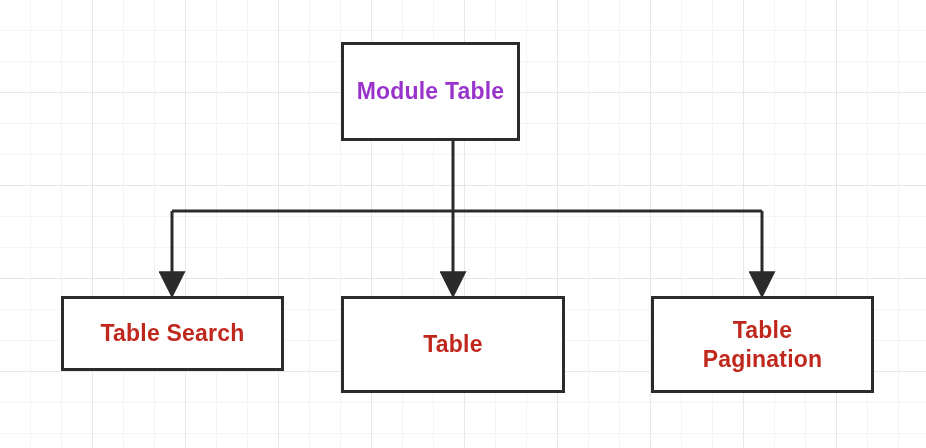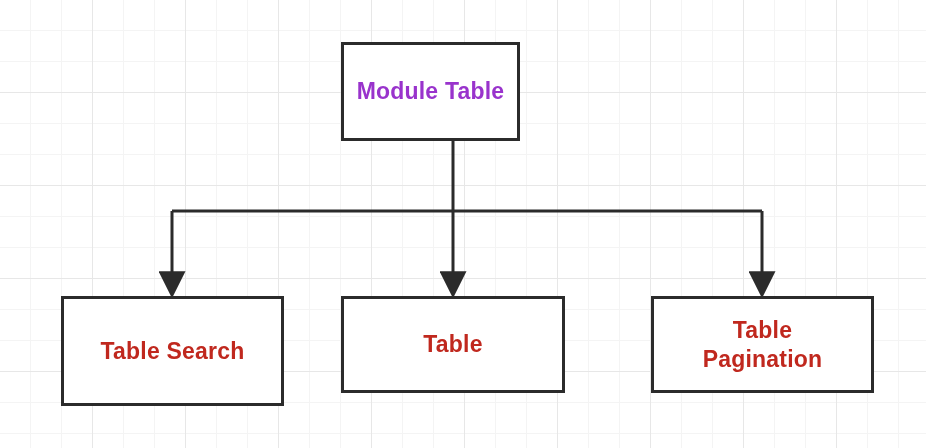--- a/index.html
+++ b/index.html
@@ -73,21 +73,21 @@
   }
   #node-module-table .node-label {
     color: #9933cc;
   }
 
   
   #node-table-search {
     left: 61px;
     top: 296px;
     width: 223px;
-    height: 110px;
+    height: 75px;
   }
   #node-table {
     left: 341px;
     top: 296px;
     width: 224px;
     height: 97px;
   }
   #node-table-pagination {
     left: 651px;
     top: 296px;

